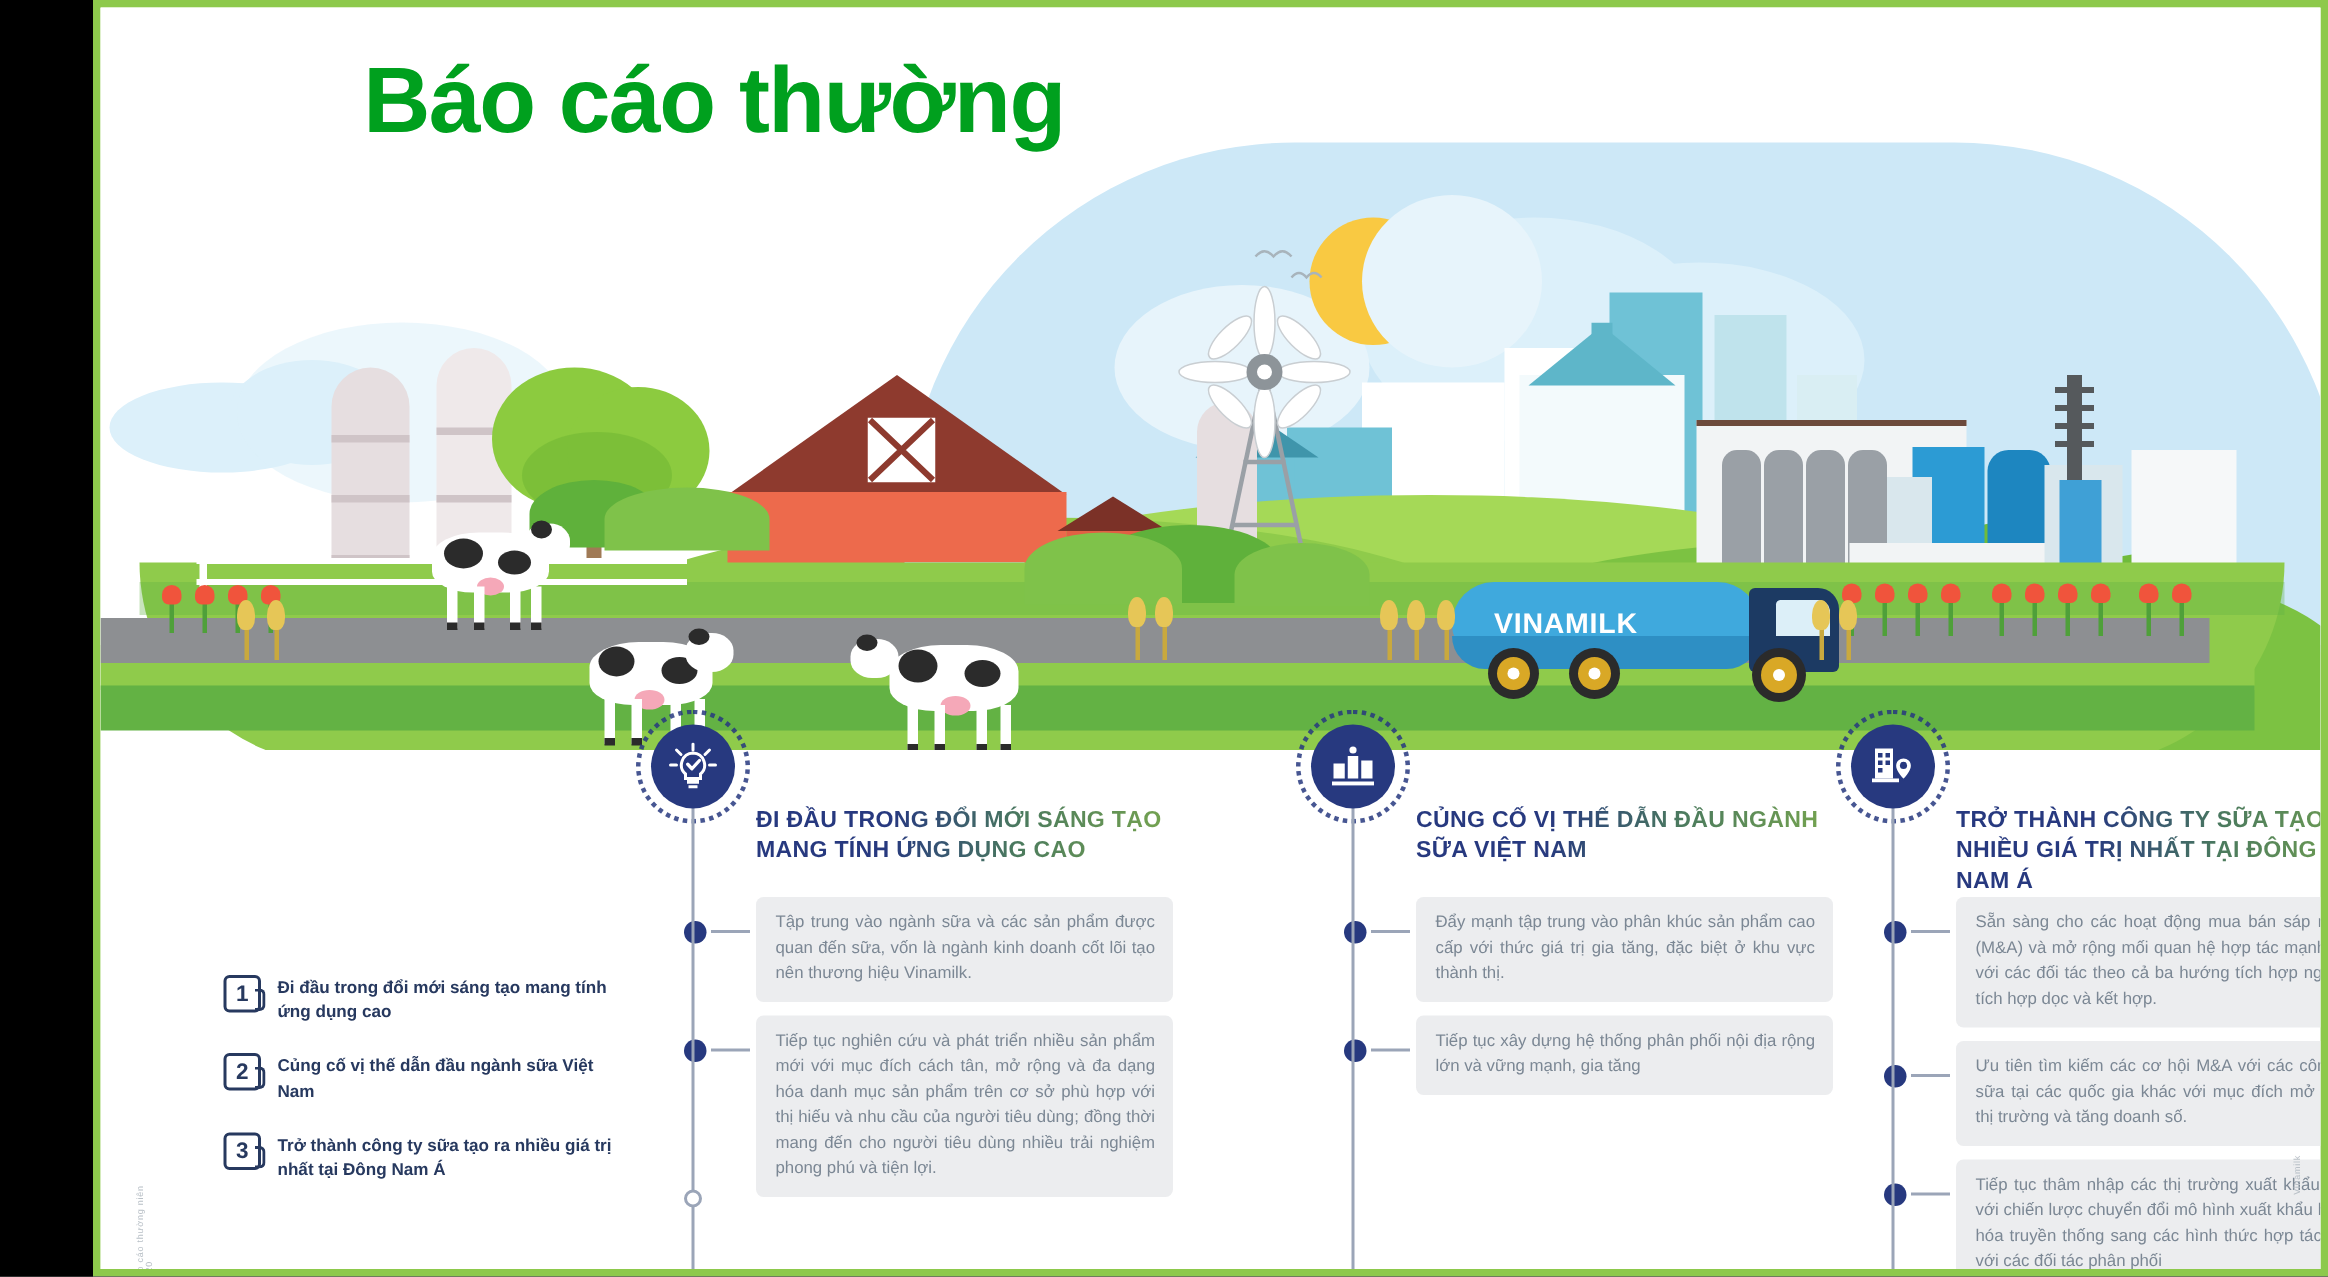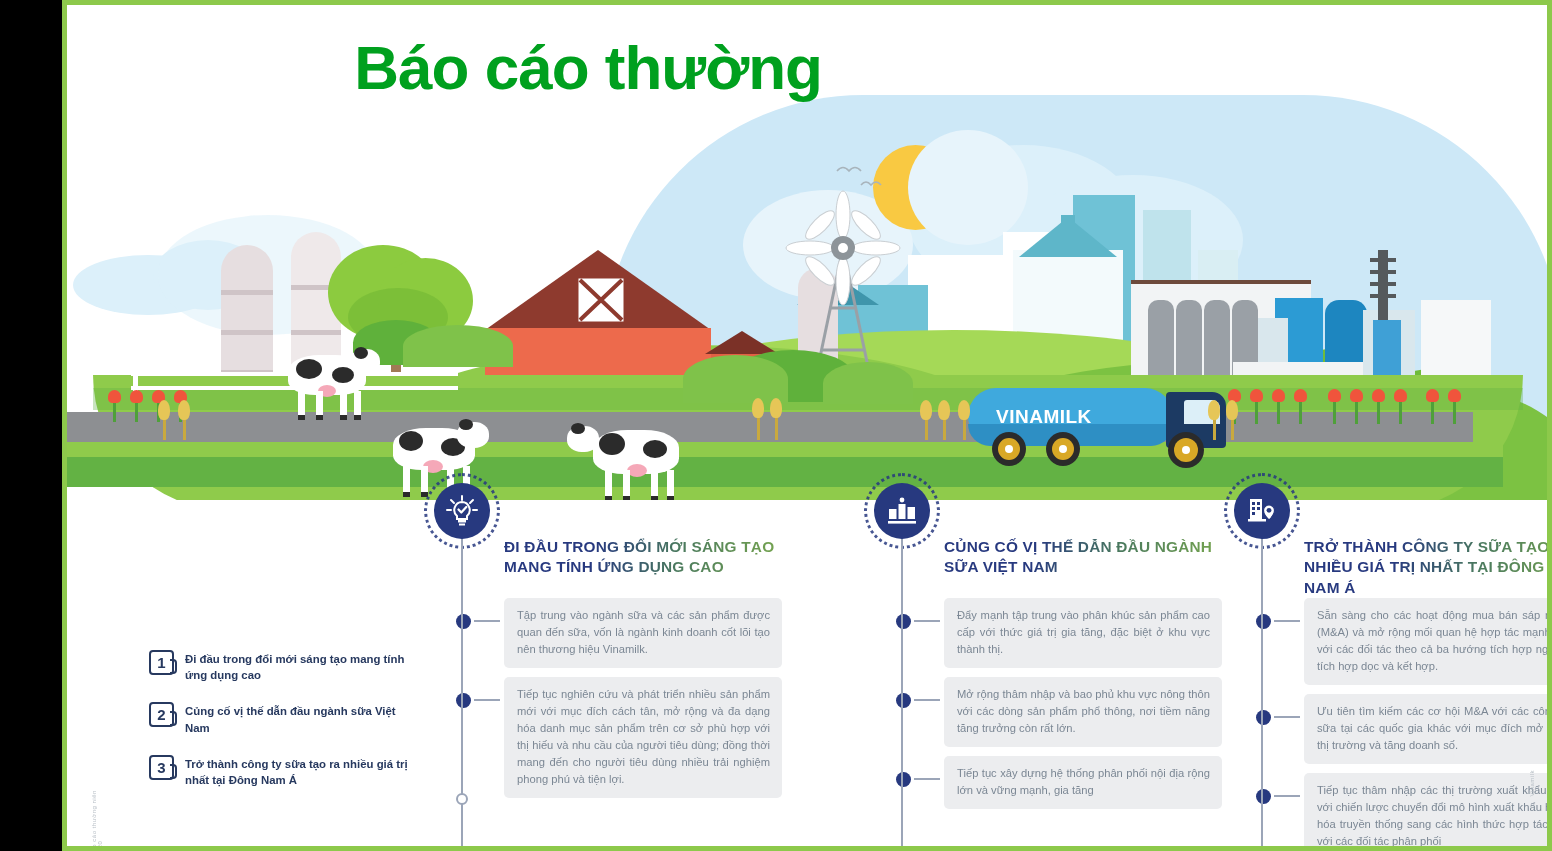--- a/index.html
+++ b/index.html
@@ -13,21 +13,21 @@
     border:5px solid #8DC94B; background:#fff; overflow:hidden;
   }
   #whitepage { position:absolute; inset:0; background:#ffffff; overflow:hidden; }
 
   
   #title {
     position:absolute; left:55px; top:30px; width:700px;
     font-size:62px; font-weight:bold; line-height:1.05;
     color:#00A01E; z-index:60; letter-spacing:-1px;
   }
-  #title .l1 { display:block; text-align:right; padding-left:8px;}
+  #title .l1 { display:block; text-align:center; padding-left:8px;}
   #title .l2 { display:block; text-align:center; padding-right:80px;}
 
   
   #scene { position:absolute; left:-64px; top:-5px; width:1556px; height:500px; overflow:hidden; }
   .sky { position:absolute; left:0; top:0; width:100%; height:430px; background:#ffffff; }
   .skyblue {
     position:absolute; left:600px; top:95px; width:960px; height:340px;
     background:#CDE8F7; border-radius:260px 260px 0 0;
   }
   .cloudA { position:absolute; background:#DCF0FA; border-radius:50%; }
@@ -494,21 +494,20 @@
               <circle cx="15" cy="4" r="2.4" fill="#fff"></circle>
               <rect x="11.5" y="8" width="7" height="15" fill="#fff"></rect>
               <rect x="2" y="13" width="7.5" height="10" fill="#fff"></rect>
               <rect x="20.5" y="11" width="7.5" height="12" fill="#fff"></rect>
               <rect x="1" y="25" width="28" height="2.6" fill="#fff"></rect>
             </svg>
           </div>
           <div class="colhead">CỦNG CỐ VỊ THẾ DẪN ĐẦU NGÀNH SỮA VIỆT NAM</div>
           <div class="cards">
             <div class="card">Đẩy mạnh tập trung vào phân khúc sản phẩm cao cấp với thức giá trị gia tăng, đặc biệt ở khu vực thành thị.</div>
-            <div class="card">Mở rộng thâm nhập và bao phủ khu vực nông thôn với các dòng sản phẩm phổ thông, nơi tiềm năng tăng trưởng còn rất lớn.</div>
             <div class="card">Tiếp tục xây dựng hệ thống phân phối nội địa rộng lớn và vững mạnh, gia tăng</div>
           </div>
         </div>
 
         <div class="col col3">
           <div class="dots"></div>
           <div class="vline"></div>
           <div class="iconcircle">
             <svg width="30" height="30" viewBox="0 0 30 30">
               <rect x="3" y="3" width="12" height="20" fill="#fff"></rect>

